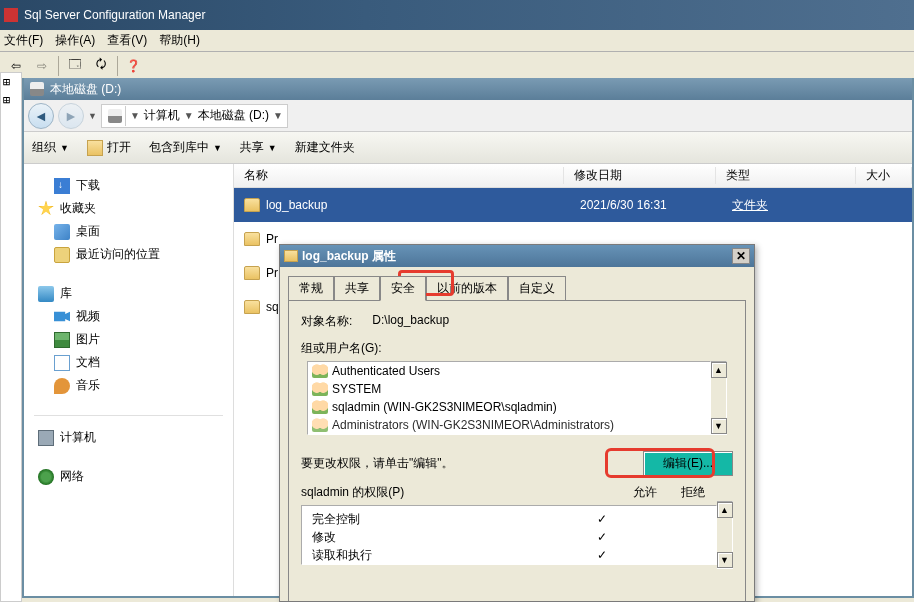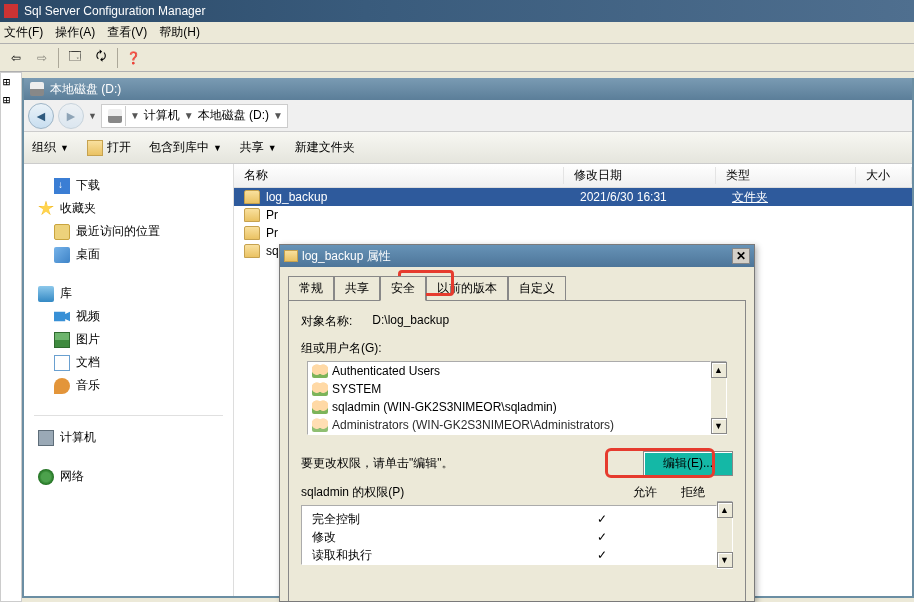--- a/index.html
+++ b/index.html
@@ -1,17 +1,17 @@
 <!DOCTYPE html>
 <html><head>
 <meta charset="utf-8">
 <style>
 * { box-sizing: border-box; font-family: "SimSun", "宋体", sans-serif; font-size: 12px; }
 body { margin: 0; background: #ece9d8; width: 914px; height: 602px; overflow: hidden; position: relative; }
-.sql-titlebar { background: linear-gradient(to right, #2a4866, #395b7c 40%, #4f6f8f); color: #fff; height: 22px; display: flex; align-items: center; padding: 0 4px; }
+.sql-titlebar { background: linear-gradient(to right, #2a4866, #395b7c 40%, #4f6f8f); color: #fff; height: 30px; display: flex; align-items: center; padding: 0 4px; }
 .sql-icon { width: 14px; height: 14px; background: #c33; margin-right: 6px; display: inline-block; }
 .menubar { background: #ece9d8; border-bottom: 1px solid #b0b0b0; height: 22px; display: flex; align-items: center; padding: 0 4px; gap: 12px; }
 .menubar span { cursor: default; }
 .toolbar1 { background: #ece9d8; border-bottom: 1px solid #b0b0b0; height: 28px; display: flex; align-items: center; padding: 0 4px; gap: 2px; }
 .tbtn { width: 24px; height: 24px; border: 1px solid transparent; background: #ece9d8; display: flex; align-items: center; justify-content: center; }
 .divider { width: 1px; height: 20px; background: #aca899; margin: 0 2px; }
 .tree-container { position: absolute; left: 0; top: 72px; width: 22px; bottom: 0; background: #fff; border: 1px solid #ccc; }
 .tree-container .node { font-family: monospace; padding: 2px; }
 .explorer-window { position: absolute; left: 22px; top: 78px; right: 0; height: 520px; background: #fff; border: 2px solid #6b8ea3; border-top: none; }
 .explorer-title { background: linear-gradient(to bottom, #7a9bb3, #5b7e99); color: #fff; height: 22px; display: flex; align-items: center; padding: 0 6px; gap: 6px; }
@@ -39,21 +39,21 @@
 .pic { background: linear-gradient(to bottom, #6db56d 50%, #3f8a3f 50%); border: 1px solid #2f6a2f; }
 .docico { background: #fff; border: 1px solid #6aa0d0; }
 .music { background: #e3953a; border-radius: 50% 50% 50% 0; }
 .computer { background: #9aa9b6; border: 1px solid #5e6d79; }
 .net { background: radial-gradient(circle, #4ca14c 40%, #1e6e1e 70%); border-radius: 50%; }
 .sep-line { border-top: 1px solid #e0e0e0; margin: 6px 10px; }
 .file-list { flex: 1; background: #fff; position: relative; }
 .list-header { display: flex; background: linear-gradient(to bottom, #fff, #f0f0f0); border-bottom: 1px solid #ddd; height: 24px; align-items: center; }
 .list-header div { padding: 0 10px; border-right: 1px solid #e4e4e4; }
 .col-name { width: 330px; } .col-date { width: 152px; } .col-type { width: 140px; } .col-size { flex: 1; }
-.row { display: flex; align-items: center; height: 18px; padding-left: 10px; }
+.row { display: flex; align-items: center; height: 34px; padding-left: 10px; }
 .row.selected { background: #2e5a9c; color: #fff; }
 .row .folder-icon { width: 16px; height: 14px; background: linear-gradient(to bottom, #f9e09e, #eac263); border: 1px solid #c6a24f; border-radius: 2px 2px 0 0; margin-right: 6px; }
 .row .rname { width: 314px; } .row .rdate { width: 152px; } .row .rtype { width: 140px; text-decoration: underline; }
 .prop-dialog { position: absolute; left: 279px; top: 244px; width: 476px; height: 358px; background: #ece9d8; border: 1px solid #7a7a7a; box-shadow: 2px 2px 6px rgba(0,0,0,0.3); overflow: hidden; }
 .prop-title { background: linear-gradient(to bottom, #6793b7, #4d7599); color: #fff; height: 22px; display: flex; align-items: center; justify-content: space-between; padding: 0 4px; }
 .prop-title .left { display: flex; align-items: center; gap: 4px; }
 .close-btn { width: 18px; height: 16px; background: #d4d0c8; border: 1px solid #888; color: #000; display: flex; align-items: center; justify-content: center; font-family: sans-serif; font-weight: bold; cursor: default; }
 .tabstrip { display: flex; padding: 8px 8px 0; position: relative; }
 .tab { background: #ece9d8; border: 1px solid #888; border-bottom: none; padding: 3px 10px; margin-right: 0px; position: relative; top: 1px; cursor: default; }
 .tab.active { background: #ece9d8; border-bottom: 1px solid #ece9d8; z-index: 2; }
@@ -151,26 +151,26 @@
       <div class="side-group">
         <div class="side-item">
             <span class="ficon dlblue"></span>
             <span>下载</span>
           </div>
         <div class="side-item head">
             <span class="ficon star"></span>
             <span>收藏夹</span>
           </div>
         <div class="side-item">
+            <span class="ficon desktop"></span>
+            <span>桌面</span>
+          </div>
+        <div class="side-item">
             <span class="ficon recent"></span>
             <span>最近访问的位置</span>
-          </div>
-        <div class="side-item">
-            <span class="ficon desktop"></span>
-            <span>桌面</span>
           </div>
       </div>
       <div class="side-group">
         <div class="side-item head">
             <span class="ficon lib"></span>
             <span>库</span>
           </div>
         <div class="side-item">
             <span class="ficon video"></span>
             <span>视频</span>
@@ -228,21 +228,21 @@
           <span class="rname">sq</span>
         </div>
     </div>
   </div>
 </div>
 
 <div class="prop-dialog">
   <div class="prop-title">
     <div class="left">
       <span style="width:14px;height:12px;background:linear-gradient(to bottom,#f9e09e,#eac263);border:1px solid #c6a24f;display:inline-block"></span>
-      <span style="font-weight:normal">log_backup 属性</span>
+      <span style="font-weight:bold">log_backup 属性</span>
     </div>
     <div class="close-btn">✕</div>
   </div>
   <div class="tabstrip">
     <div class="tab">常规</div>
     <div class="tab">共享</div>
     <div class="tab active">安全</div>
     <div class="tab">以前的版本</div>
     <div class="tab">自定义</div>
     <div class="tab-highlight" style="left:118px;top:3px;width:56px;height:26px"></div>

